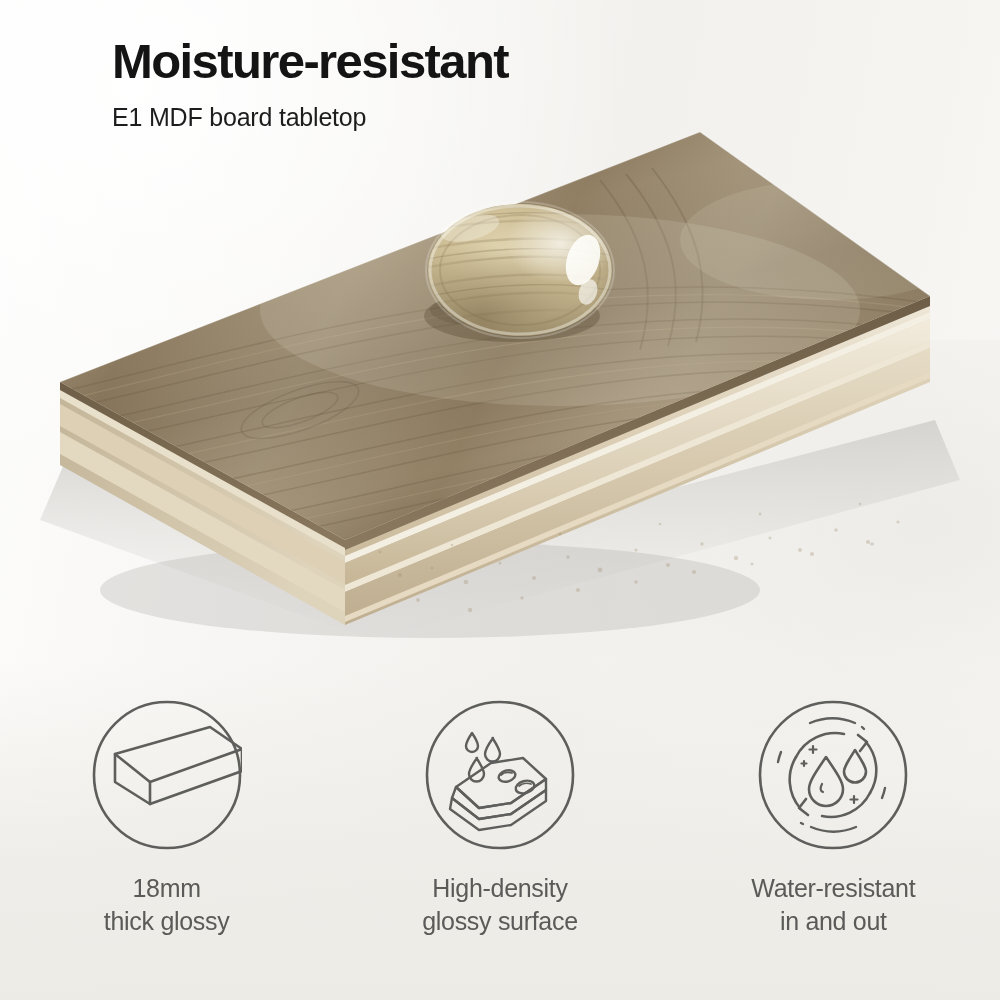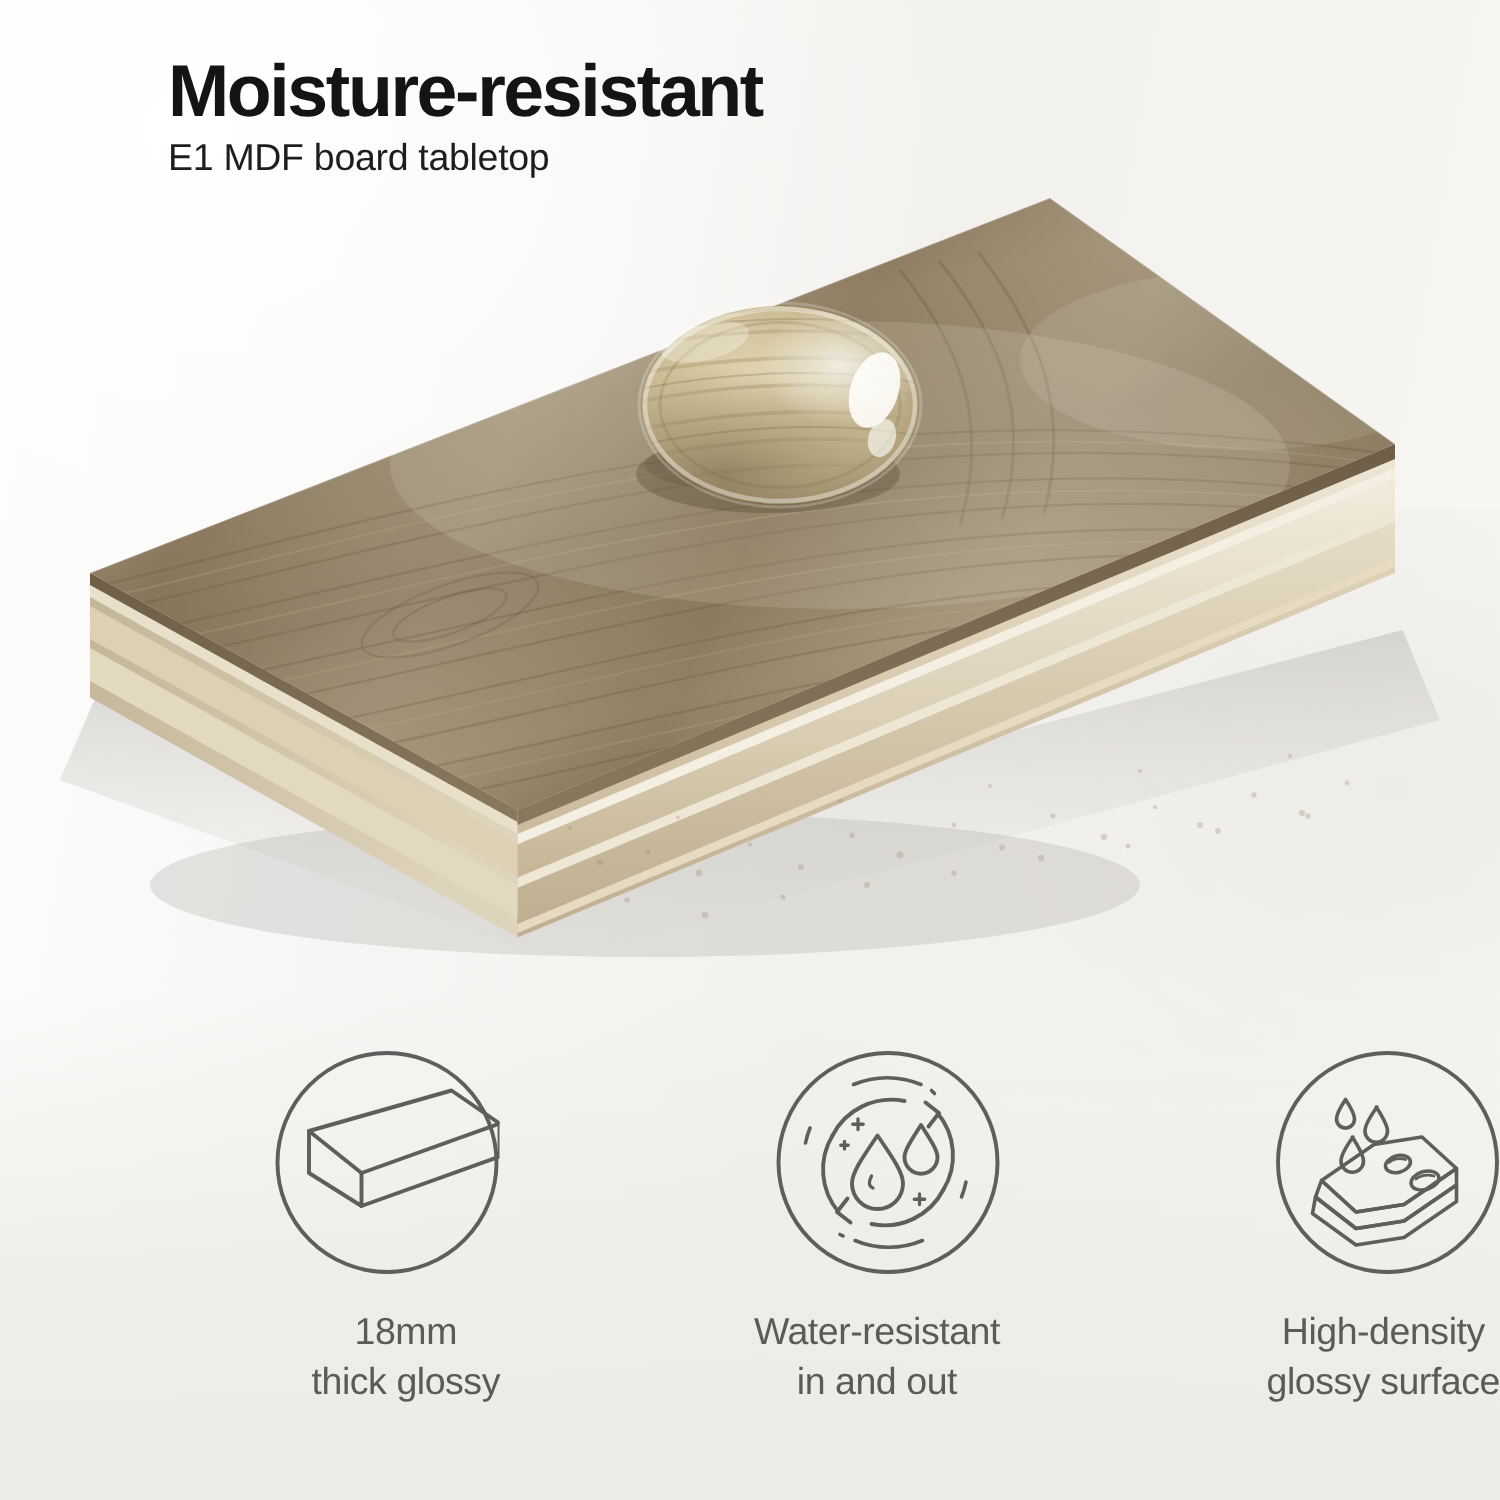--- a/index.html
+++ b/index.html
@@ -55,21 +55,21 @@
   }
   .headline .title {
     font-size: 49px;
     font-weight: 700;
     letter-spacing: -1.6px;
     color: #141414;
     line-height: 1.05;
     white-space: nowrap;
   }
   .headline .subtitle {
-    margin-top: 5px;
+    margin-top: 17px;
     font-size: 25px;
     font-weight: 400;
     letter-spacing: -0.2px;
     color: #1d1d1d;
     line-height: 1.1;
     white-space: nowrap;
   }
 
   
   .product {
@@ -89,21 +89,21 @@
     top: 700px;
     width: 1000px;
     height: 280px;
     display: flex;
     z-index: 25;
   }
   .feature {
     flex: 1 1 0;
     display: flex;
     flex-direction: column;
-    align-items: flex-end;
+    align-items: center;
   }
   .feature-icon {
     width: 150px;
     height: 150px;
     position: relative;
   }
   .feature-icon svg { display: block; }
   .feature-caption {
     margin-top: 22px;
     text-align: center;
@@ -369,20 +369,49 @@
       <div class="feature-caption">
         <span>18mm</span>
         <span class="ln2">thick glossy</span>
       </div>
     </div>
 
     <div class="feature">
       <div class="feature-icon">
         <svg width="150" height="150" viewBox="0 0 150 150" xmlns="http://www.w3.org/2000/svg">
           <circle cx="75" cy="75" r="73" fill="none" stroke="#5e5e5c" stroke-width="2.6"></circle>
+          <g fill="none" stroke="#5e5e5c" stroke-width="2.4" stroke-linecap="round" stroke-linejoin="round">
+
+            <path d="M47,33 C43,39 41,43 41,46 a6,6 0 0 0 12,0 c0,-3 -2,-7 -6,-13 z"></path>
+            <path d="M68,38 C63,45 60,50 60,54 a7.5,7.5 0 0 0 15,0 c0,-4 -3,-9 -7.5,-16 z"></path>
+            <path d="M52,58 C47,65 44,70 44,74 a7.5,7.5 0 0 0 15,0 c0,-4 -3,-9 -7.5,-16 z"></path>
+
+            <path d="M31,87 L66,63 L98,58 L121,79 L86,103 L54,108 Z"></path>
+
+            <ellipse cx="82" cy="76" rx="8.5" ry="5.5" transform="rotate(-16 82 76)"></ellipse>
+            <ellipse cx="100" cy="87" rx="9.5" ry="6" transform="rotate(-16 100 87)"></ellipse>
+            <path d="M76,75 a8.5,5.5 0 0 1 11,-2" stroke-width="1.8"></path>
+            <path d="M94,86 a9.5,6 0 0 1 12,-2" stroke-width="1.8"></path>
+
+            <path d="M27,98 L31,87 L54,108 L86,103 L121,79 L121,90 L86,114 L54,119 Z"></path>
+
+            <path d="M25,109 L27,98 L54,119 L86,114 L121,90 L121,101 L86,125 L54,130 Z"></path>
+          </g>
+        </svg>
+      </div>
+      <div class="feature-caption">
+        <span>High-density</span>
+        <span class="ln2">glossy surface</span>
+      </div>
+    </div>
+
+    <div class="feature">
+      <div class="feature-icon">
+        <svg width="150" height="150" viewBox="0 0 150 150" xmlns="http://www.w3.org/2000/svg">
+          <circle cx="75" cy="75" r="73" fill="none" stroke="#5e5e5c" stroke-width="2.6"></circle>
 
           <g fill="none" stroke="#5e5e5c" stroke-width="2.4" stroke-linecap="round">
             <path d="M52,23 A58,58 0 0 1 97,23"></path>
             <path d="M104,27 A58,58 0 0 1 106,29"></path>
             <path d="M23,52 A58,58 0 0 0 20,62"></path>
             <path d="M127,88 A58,58 0 0 1 124,98"></path>
             <path d="M53,127 A58,58 0 0 0 98,127"></path>
             <path d="M45,124 A58,58 0 0 1 43,123"></path>
           </g>
 
@@ -408,43 +437,14 @@
             <path d="M96,96 l0,7 M92.5,99.5 l7,0"></path>
           </g>
         </svg>
       </div>
       <div class="feature-caption">
         <span>Water-resistant</span>
         <span class="ln2">in and out</span>
       </div>
     </div>
 
-    <div class="feature">
-      <div class="feature-icon">
-        <svg width="150" height="150" viewBox="0 0 150 150" xmlns="http://www.w3.org/2000/svg">
-          <circle cx="75" cy="75" r="73" fill="none" stroke="#5e5e5c" stroke-width="2.6"></circle>
-          <g fill="none" stroke="#5e5e5c" stroke-width="2.4" stroke-linecap="round" stroke-linejoin="round">
-
-            <path d="M47,33 C43,39 41,43 41,46 a6,6 0 0 0 12,0 c0,-3 -2,-7 -6,-13 z"></path>
-            <path d="M68,38 C63,45 60,50 60,54 a7.5,7.5 0 0 0 15,0 c0,-4 -3,-9 -7.5,-16 z"></path>
-            <path d="M52,58 C47,65 44,70 44,74 a7.5,7.5 0 0 0 15,0 c0,-4 -3,-9 -7.5,-16 z"></path>
-
-            <path d="M31,87 L66,63 L98,58 L121,79 L86,103 L54,108 Z"></path>
-
-            <ellipse cx="82" cy="76" rx="8.5" ry="5.5" transform="rotate(-16 82 76)"></ellipse>
-            <ellipse cx="100" cy="87" rx="9.5" ry="6" transform="rotate(-16 100 87)"></ellipse>
-            <path d="M76,75 a8.5,5.5 0 0 1 11,-2" stroke-width="1.8"></path>
-            <path d="M94,86 a9.5,6 0 0 1 12,-2" stroke-width="1.8"></path>
-
-            <path d="M27,98 L31,87 L54,108 L86,103 L121,79 L121,90 L86,114 L54,119 Z"></path>
-
-            <path d="M25,109 L27,98 L54,119 L86,114 L121,90 L121,101 L86,125 L54,130 Z"></path>
-          </g>
-        </svg>
-      </div>
-      <div class="feature-caption">
-        <span>High-density</span>
-        <span class="ln2">glossy surface</span>
-      </div>
-    </div>
-
   </div>
 </div>
 
 </body></html>

